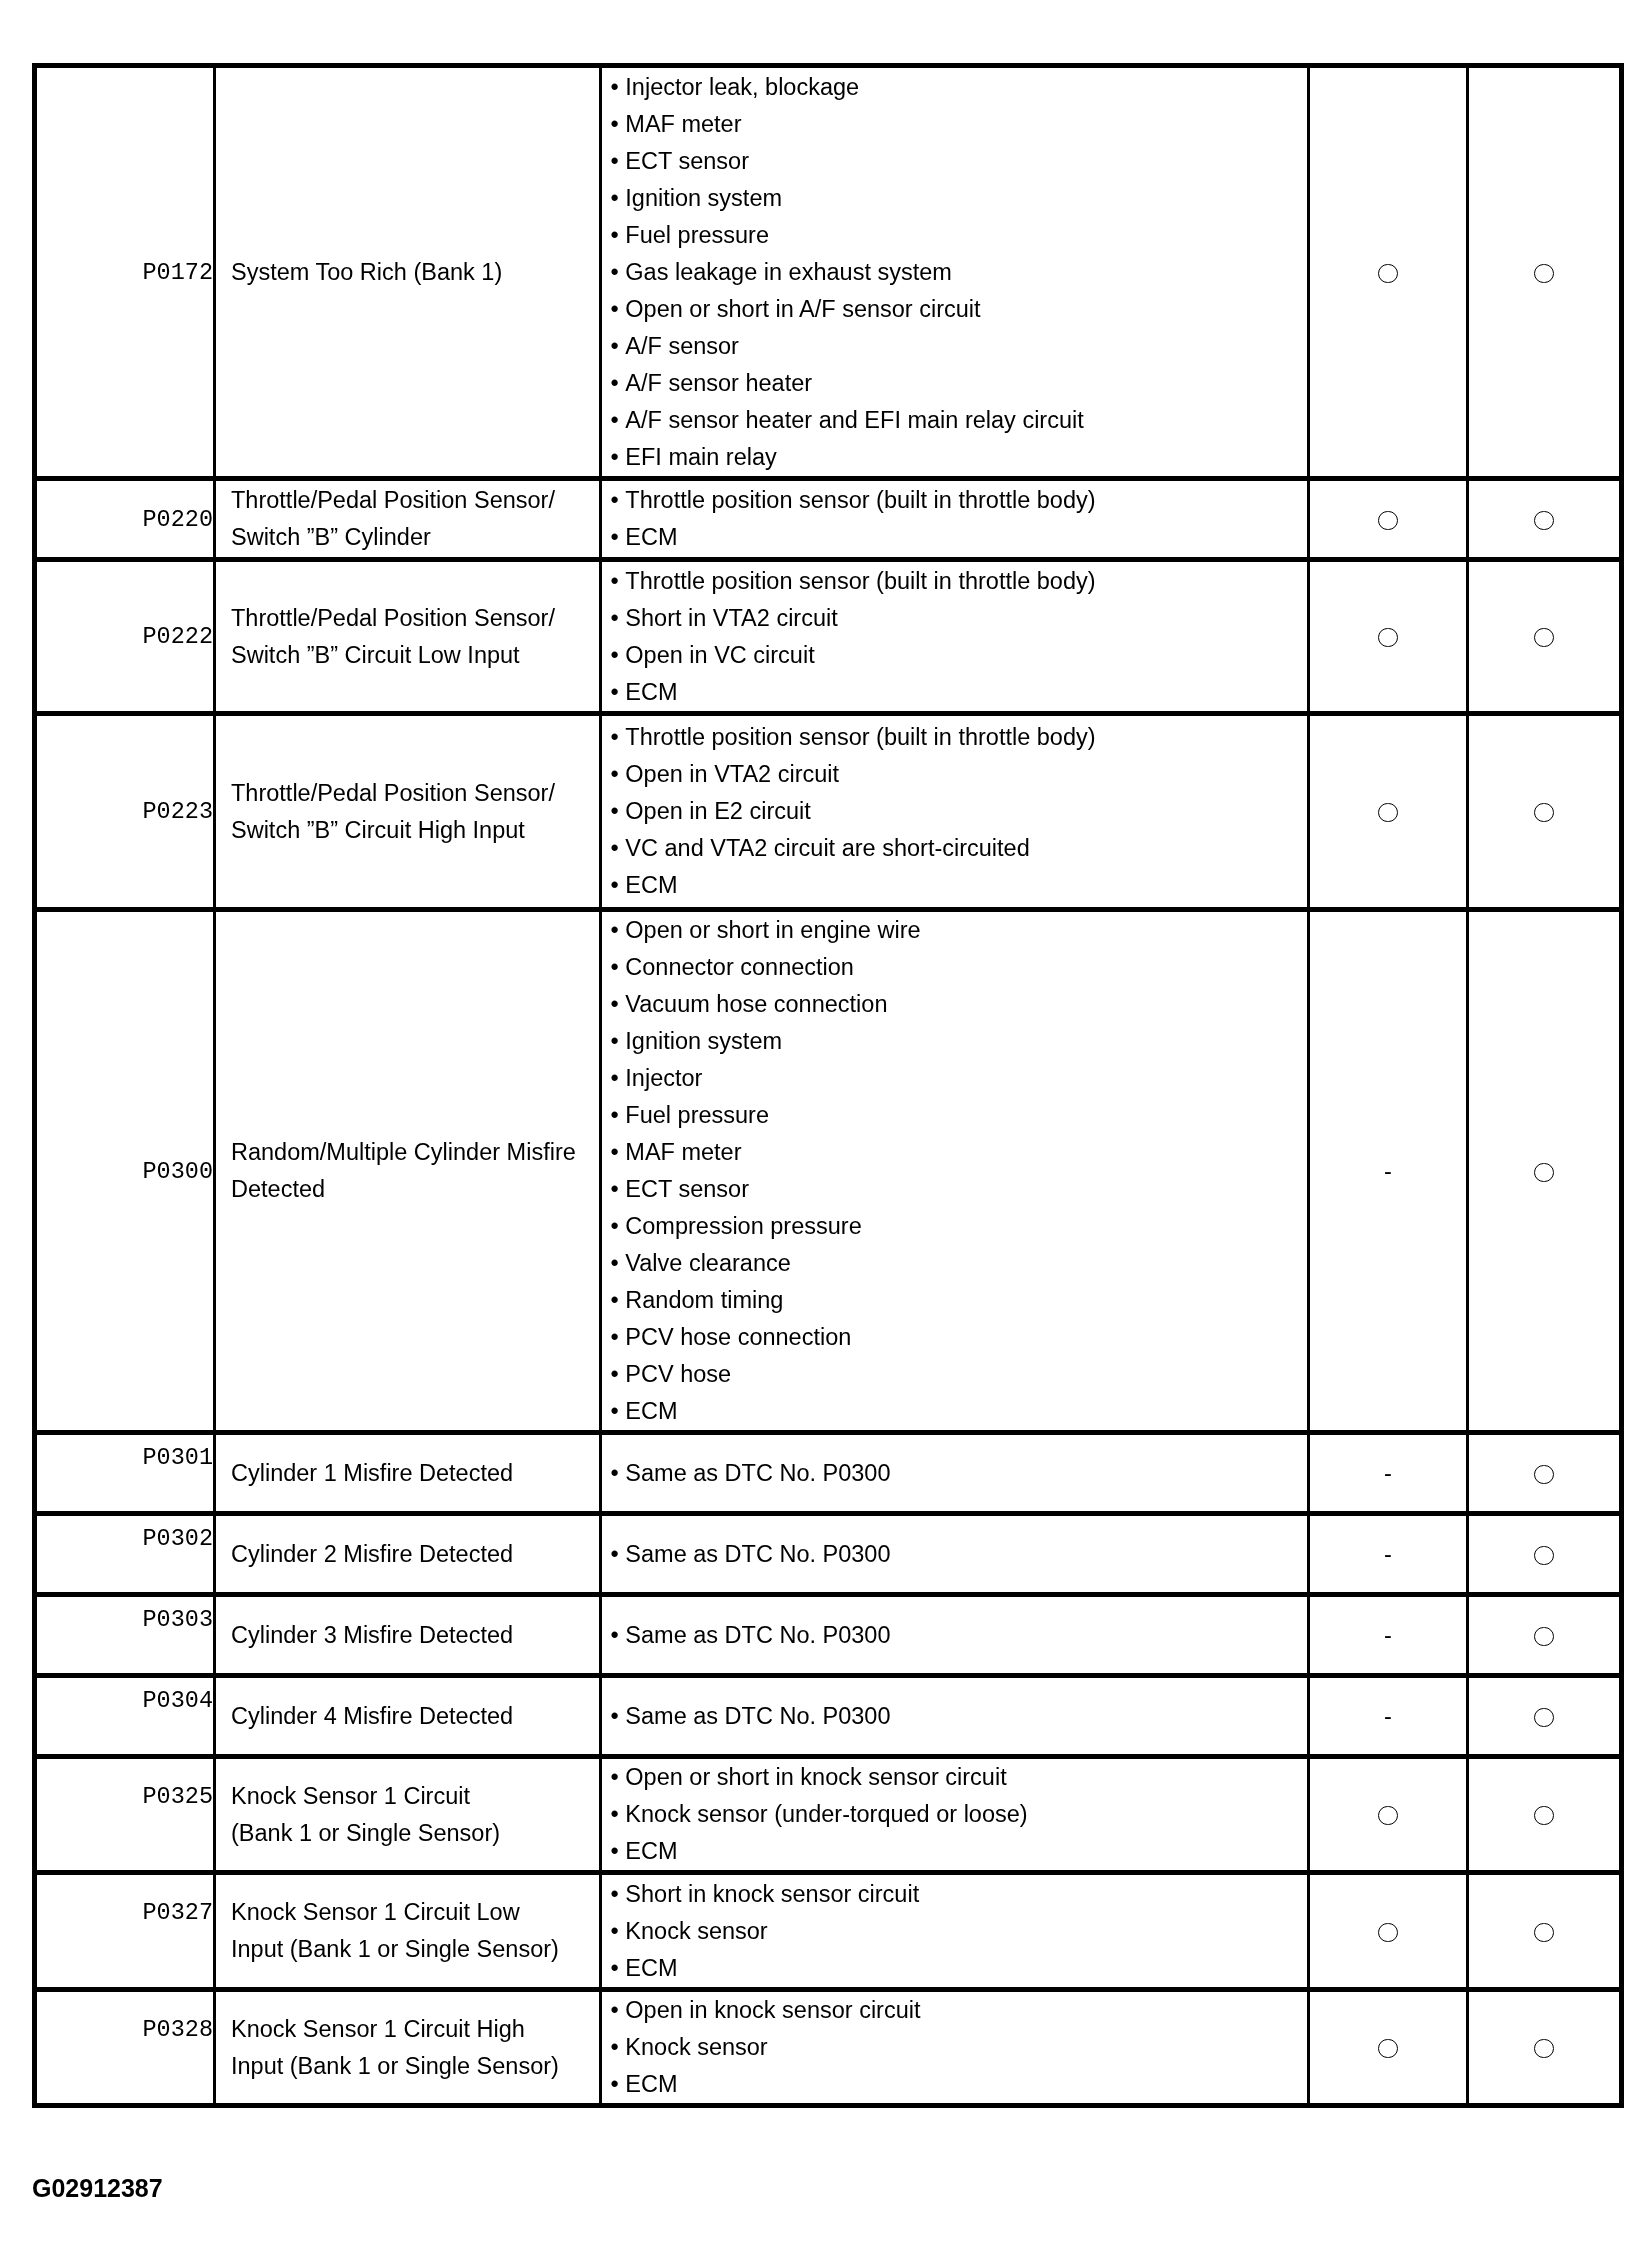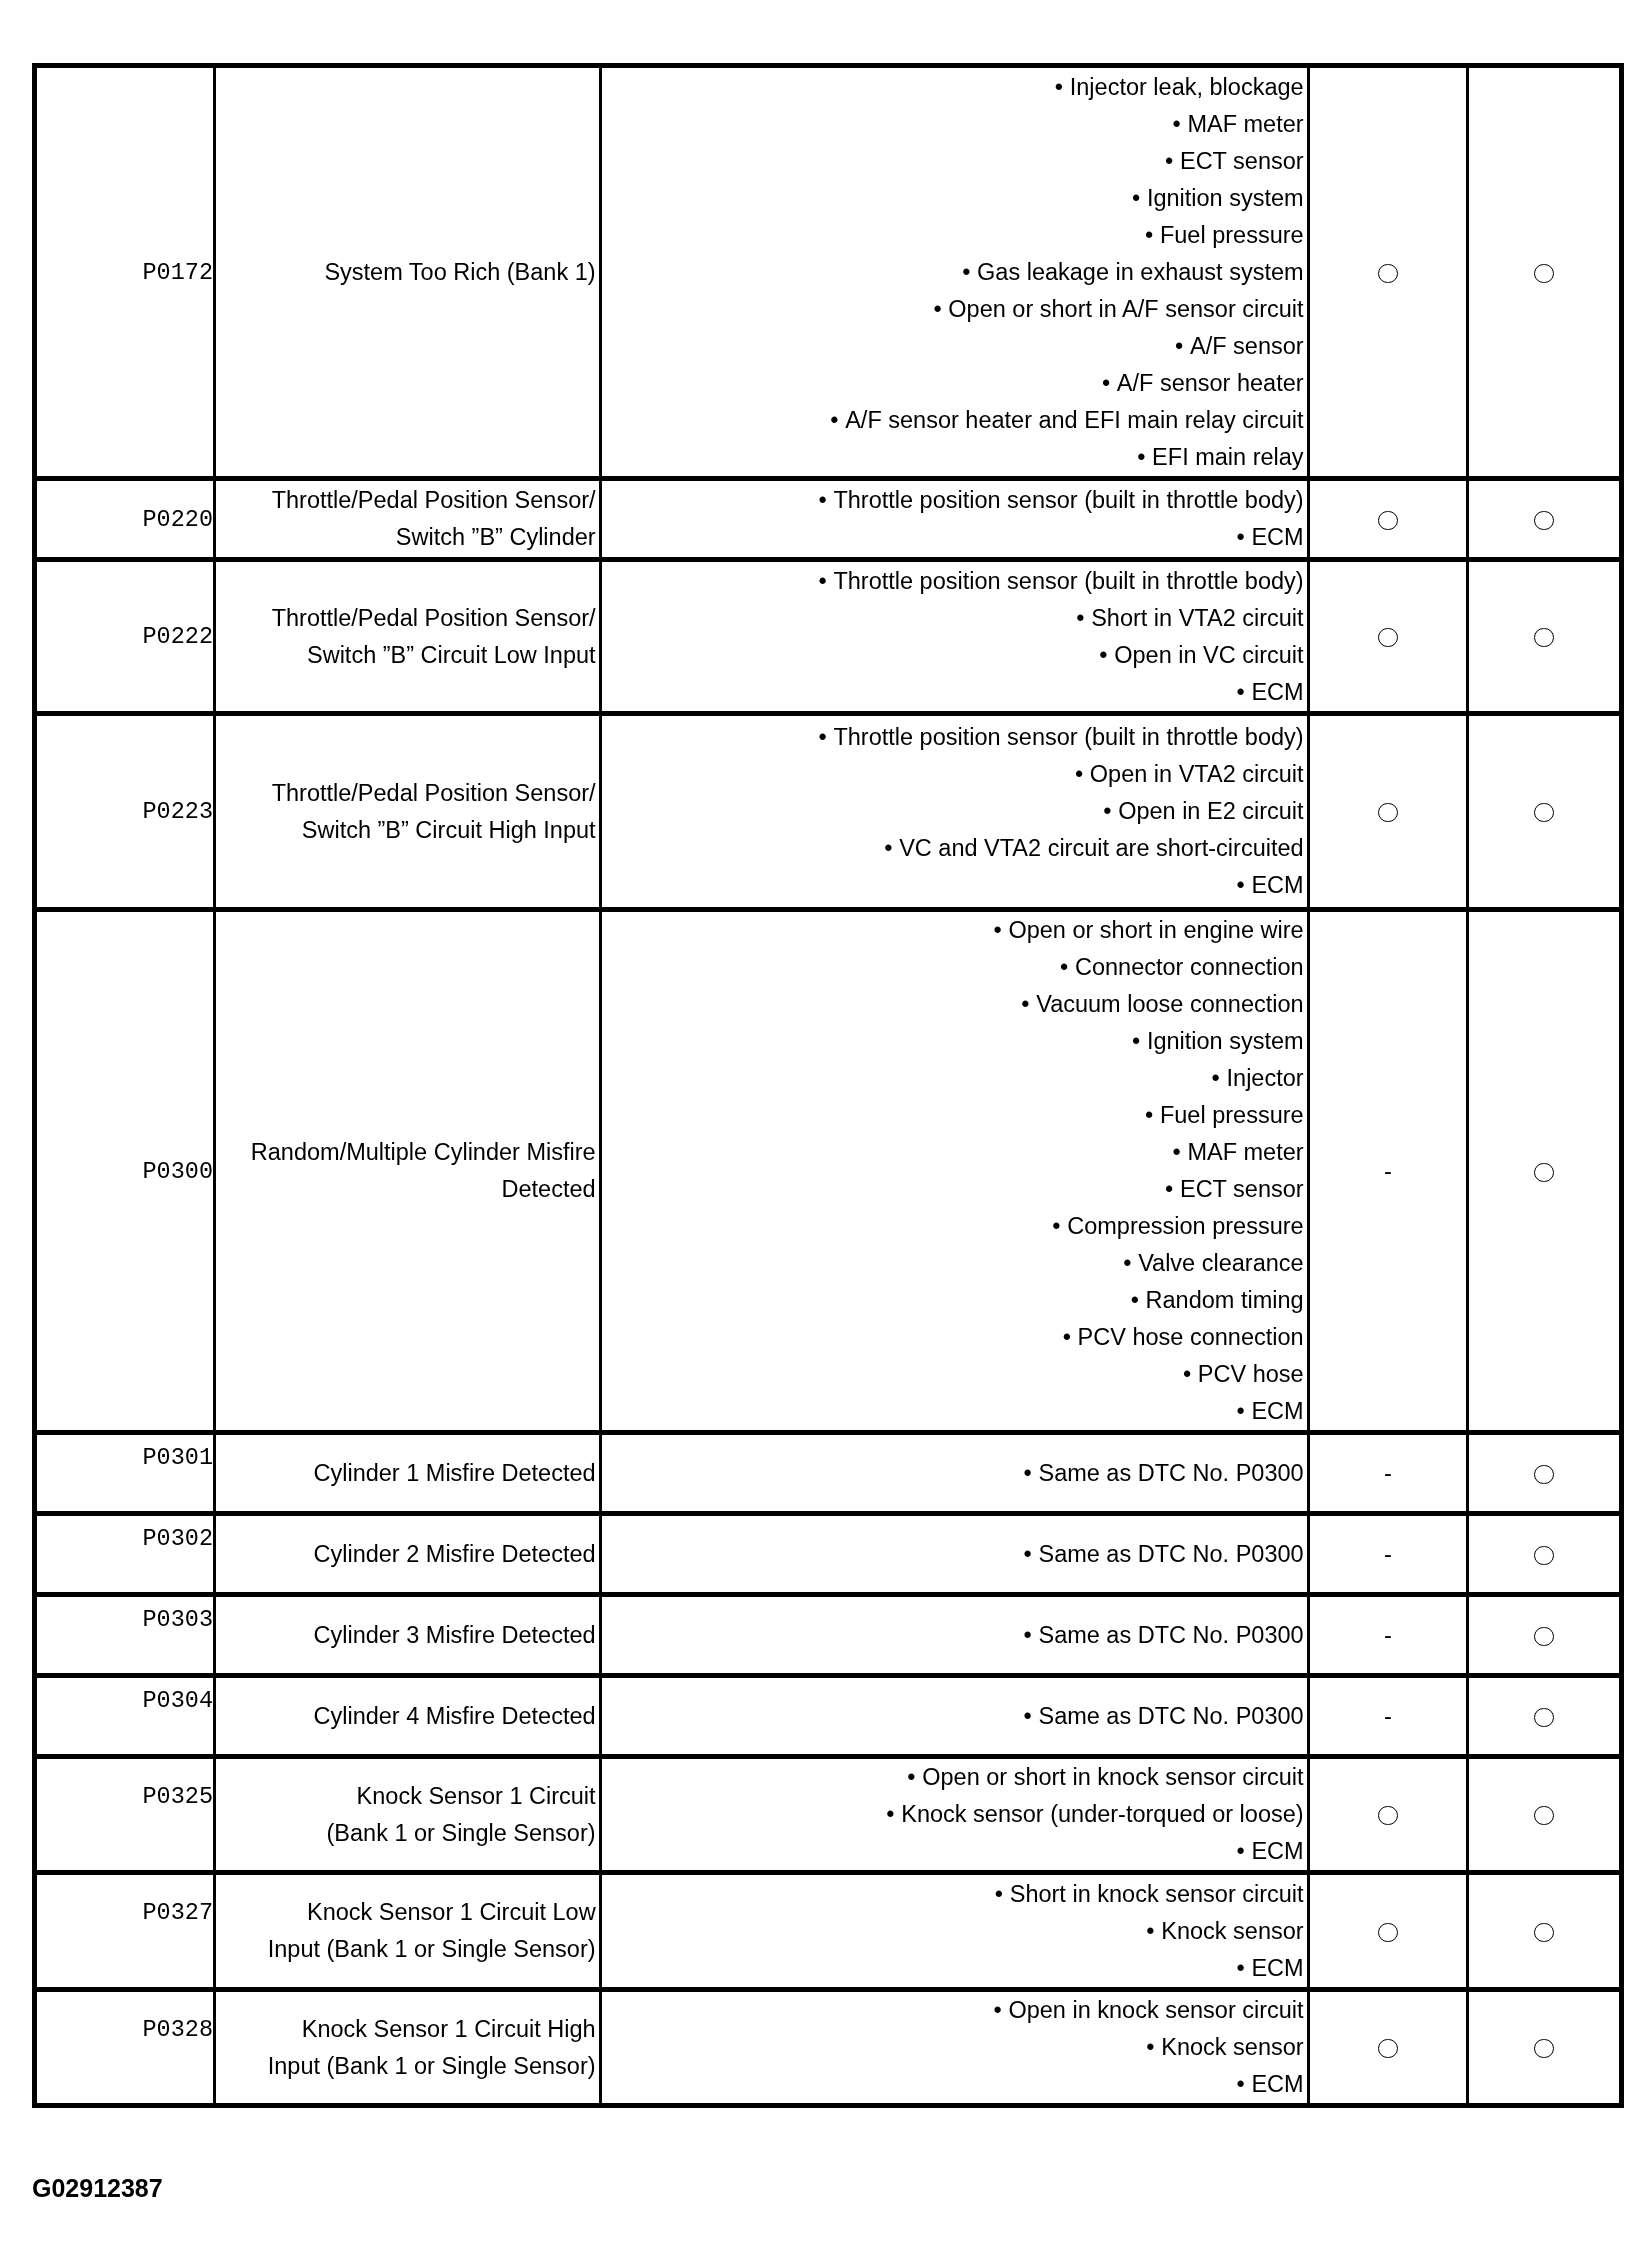--- a/index.html
+++ b/index.html
@@ -16,21 +16,20 @@
     border-collapse: collapse; table-layout: fixed;
     border: 5px solid #000;
   }
   td {
     border: 3.4px solid #000;
     border-top-width: 5px; border-bottom-width: 5px;
     padding: 0;
     vertical-align: middle;
     font-size: 23.5px; line-height: 37px;
     overflow: hidden;
-    text-align: right;
   }
   .code-cell { text-align: right; font-family: Liberation Mono, monospace; }
   tr.code-top   .code-cell { vertical-align: top; padding-top: 4.2px; }
   tr.code-upper .code-cell { vertical-align: top; padding-top: 18.5px; }
   .desc-cell { padding-left: 15px; padding-right: 3.4px; }
   .desc-cell .line, .causes-cell .line { white-space: nowrap; }
   .causes-cell { padding-left: 8.4px; padding-right: 3.4px; }
   .bullet { display: inline-block; margin-right: 6.7px; }
   .mark-cell { text-align: center; }
   .circle {
@@ -150,21 +149,21 @@
           <td class="code-cell">
             <div>P0300</div>
           </td>
           <td class="desc-cell">
             <div class="line">Random/Multiple Cylinder Misfire</div>
             <div class="line">Detected</div>
           </td>
           <td class="causes-cell">
             <div class="line"><span class="bullet">•</span><span>Open or short in engine wire</span></div>
             <div class="line"><span class="bullet">•</span><span>Connector connection</span></div>
-            <div class="line"><span class="bullet">•</span><span>Vacuum loose connection</span></div>
+            <div class="line"><span class="bullet">•</span><span>Vacuum hose connection</span></div>
             <div class="line"><span class="bullet">•</span><span>Ignition system</span></div>
             <div class="line"><span class="bullet">•</span><span>Injector</span></div>
             <div class="line"><span class="bullet">•</span><span>Fuel pressure</span></div>
             <div class="line"><span class="bullet">•</span><span>MAF meter</span></div>
             <div class="line"><span class="bullet">•</span><span>ECT sensor</span></div>
             <div class="line"><span class="bullet">•</span><span>Compression pressure</span></div>
             <div class="line"><span class="bullet">•</span><span>Valve clearance</span></div>
             <div class="line"><span class="bullet">•</span><span>Random timing</span></div>
             <div class="line"><span class="bullet">•</span><span>PCV hose connection</span></div>
             <div class="line"><span class="bullet">•</span><span>PCV hose</span></div>

